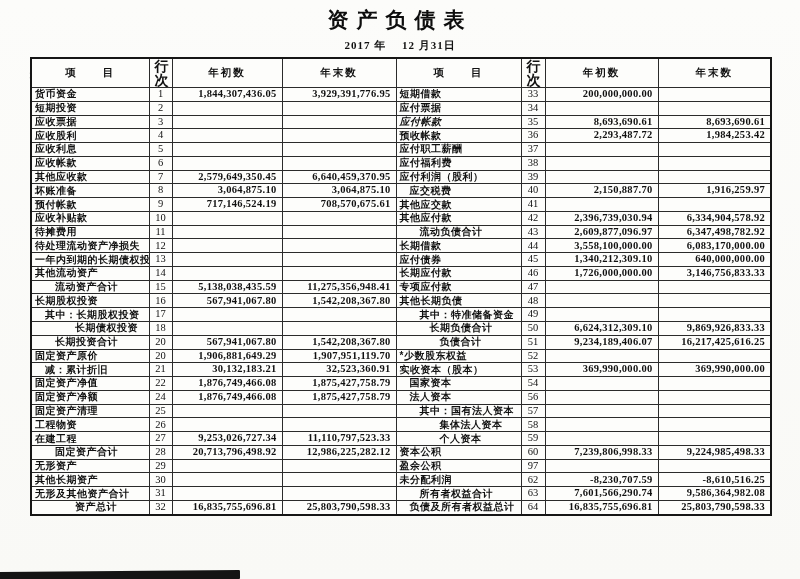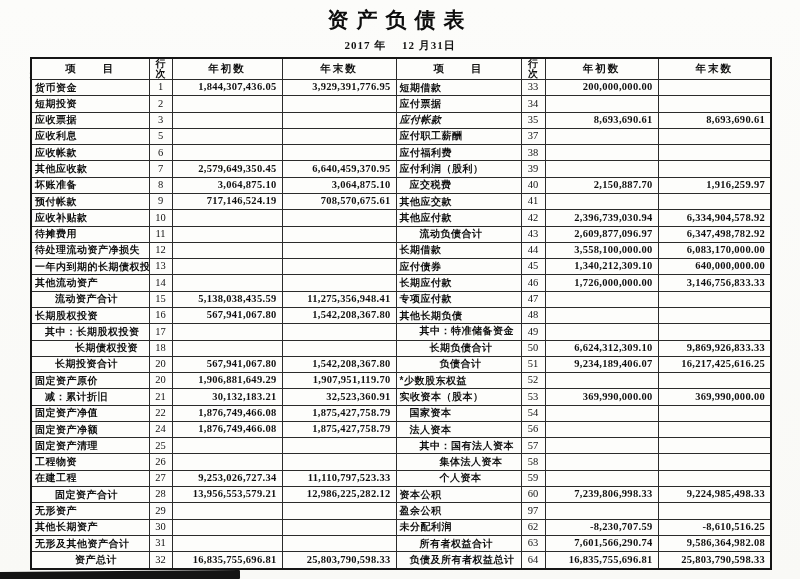--- a/index.html
+++ b/index.html
@@ -18,31 +18,31 @@
   .date-line{
     position:absolute;top:38px;left:0;right:0;text-align:center;
     font-size:11px;font-weight:700;letter-spacing:1px;
     font-family:"Liberation Serif","DejaVu Serif",serif;
   }
   .unit-line{
     position:absolute;top:44px;left:30px;
     font-size:11px;font-weight:700;letter-spacing:0.5px;margin-top:24px;
   }
   table.bs{
-    position:absolute;top:57px;left:30px;width:740px;height:513px;
+    position:absolute;top:57px;left:30px;width:740px;height:459px;
     border-collapse:collapse;table-layout:fixed;
     background:#fdfdfb;
   }
   table.bs,table.bs th,table.bs td{border:1px solid #2b2b2b;}
   table.bs{border:2px solid #161616;}
   th{
     font-size:10.5px;font-weight:700;text-align:center;padding:0;
     height:20px;line-height:1.05;letter-spacing:2px;overflow:hidden;
   }
-  th.lineno{font-size:10px;letter-spacing:0;word-break:break-all;line-height:1.0;padding:0 5px;}
+  th.lineno{font-size:14px;letter-spacing:0;word-break:break-all;line-height:1.0;padding:0 5px;}
   td{
     padding:0;height:auto;overflow:hidden;white-space:nowrap;
     font-size:10px;line-height:1;
   }
   td.label{font-weight:700;text-align:left;letter-spacing:0.5px;}
   td.lineno{
     text-align:center;font-weight:400;
     font-family:"Liberation Serif","DejaVu Serif",serif;font-size:10.5px;
   }
   td.num{
@@ -110,20 +110,30 @@
           <td class="label" style="padding-left: 3px;">应收票据</td>
           <td class="lineno">3</td>
           <td class="num"></td>
           <td class="num"></td>
           <td class="label" style="padding-left: 3px; font-style: italic;">应付帐款</td>
           <td class="lineno">35</td>
           <td class="num">8,693,690.61</td>
           <td class="num">8,693,690.61</td>
         </tr>
         <tr>
+          <td class="label" style="padding-left: 3px;">应收股利</td>
+          <td class="lineno">4</td>
+          <td class="num"></td>
+          <td class="num"></td>
+          <td class="label" style="padding-left: 3px;">预收帐款</td>
+          <td class="lineno">36</td>
+          <td class="num">2,293,487.72</td>
+          <td class="num">1,984,253.42</td>
+        </tr>
+        <tr>
           <td class="label" style="padding-left: 3px;">应收利息</td>
           <td class="lineno">5</td>
           <td class="num"></td>
           <td class="num"></td>
           <td class="label" style="padding-left: 3px;">应付职工薪酬</td>
           <td class="lineno">37</td>
           <td class="num"></td>
           <td class="num"></td>
         </tr>
         <tr>
@@ -234,21 +244,21 @@
           <td class="label" style="padding-left: 3px;">其他长期负债</td>
           <td class="lineno">48</td>
           <td class="num"></td>
           <td class="num"></td>
         </tr>
         <tr>
           <td class="label" style="padding-left: 13px;">其中：长期股权投资</td>
           <td class="lineno">17</td>
           <td class="num"></td>
           <td class="num"></td>
-          <td class="label" style="padding-left: 23px; font-family: Liberation Mono, monospace;">其中：特准储备资金</td>
+          <td class="label" style="padding-left: 23px;">其中：特准储备资金</td>
           <td class="lineno">49</td>
           <td class="num"></td>
           <td class="num"></td>
         </tr>
         <tr>
           <td class="label" style="padding-left: 43px;">长期债权投资</td>
           <td class="lineno">18</td>
           <td class="num"></td>
           <td class="num"></td>
           <td class="label" style="padding-left: 33px;">长期负债合计</td>
@@ -332,21 +342,21 @@
           <td class="num">9,253,026,727.34</td>
           <td class="num">11,110,797,523.33</td>
           <td class="label" style="padding-left: 43px;">个人资本</td>
           <td class="lineno">59</td>
           <td class="num"></td>
           <td class="num"></td>
         </tr>
         <tr>
           <td class="label" style="padding-left: 23px;">固定资产合计</td>
           <td class="lineno">28</td>
-          <td class="num">13,956,553,579.21</td>
+          <td class="num">20,713,796,498.92</td>
           <td class="num">12,986,225,282.12</td>
           <td class="label" style="padding-left: 3px;">资本公积</td>
           <td class="lineno">60</td>
           <td class="num">7,239,806,998.33</td>
           <td class="num">9,224,985,498.33</td>
         </tr>
         <tr>
           <td class="label" style="padding-left: 3px;">无形资产</td>
           <td class="lineno">29</td>
           <td class="num"></td>

